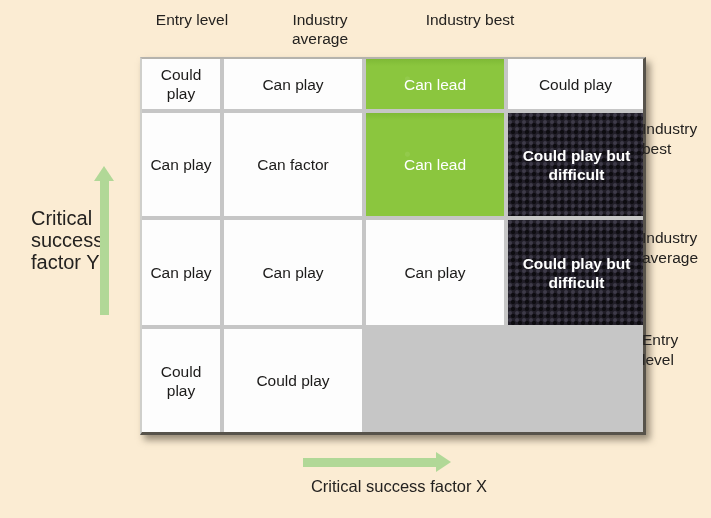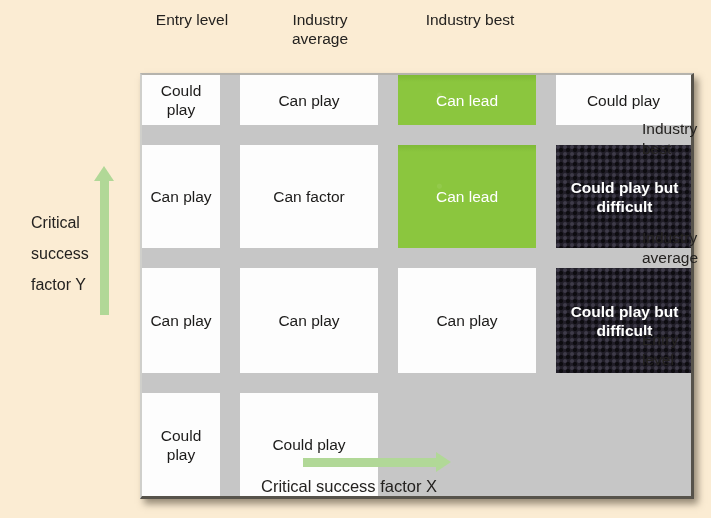--- a/index.html
+++ b/index.html
@@ -21,28 +21,27 @@
   .col-header.h1{left:142px;}
   .col-header.h2{left:270px;}
   .col-header.h3{left:420px;}
 
   
   .matrix{
     position:absolute;left:140px;top:57px;
     display:grid;
     grid-template-columns:78px 138px 138px 135px;
     grid-template-rows:50px 103px 105px 103px;
-    gap:20px;
+    gap:4px;
     background:#c6c6c6;
     border:2px solid #cfcfcb;
     border-right:3px solid #57534b;
     border-bottom:3px solid #57534b;
     border-top-color:#b5b3ad;
     box-shadow:4px 5px 7px rgba(70,60,45,.55);
-    margin-top:16px;
   }
   .cell{
     display:flex;align-items:center;justify-content:center;
     text-align:center;font-size:15.5px;line-height:19px;
     padding:2px 6px;box-sizing:border-box;
   }
   .cell.white{background:#fdfdfd;color:#1c1b1a;}
   .cell.green{
     background:#8BC63E;color:#ffffff;
     background-image:linear-gradient(180deg, rgba(90,150,30,.25) 0, rgba(90,150,30,0) 7px),
@@ -62,21 +61,21 @@
     position:absolute;left:642px;width:68px;
     font-size:15.5px;line-height:20px;color:#242220;text-align:left;
   }
   .row-label.r1{top:119px;}
   .row-label.r2{top:228px;}
   .row-label.r3{top:330px;}
 
   
   .y-axis-label{
     position:absolute;left:31px;top:207px;width:74px;
-    font-size:16px;line-height:31px;color:#242220;
+    font-size:20px;line-height:22px;color:#242220;
   }
   .y-arrow{position:absolute;left:93px;top:166px;width:22px;height:150px;}
   .y-arrow .head{
     position:absolute;left:1px;top:0;width:0;height:0;
     border-left:10px solid transparent;border-right:10px solid transparent;
     border-bottom:15px solid #B1D897;
   }
   .y-arrow .shaft{
     position:absolute;left:7px;top:13px;width:9px;height:136px;
     background:#B1D897;
@@ -86,22 +85,22 @@
   .x-arrow{position:absolute;left:303px;top:452px;width:148px;height:20px;}
   .x-arrow .shaft{
     position:absolute;left:0;top:6px;width:133px;height:9px;background:#B1D897;
   }
   .x-arrow .head{
     position:absolute;right:0;top:0;width:0;height:0;
     border-top:10px solid transparent;border-bottom:10px solid transparent;
     border-left:15px solid #B1D897;
   }
   .x-axis-label{
-    position:absolute;left:261px;top:477px;width:210px;
-    text-align:left;font-size:16.5px;color:#242220;
+    position:absolute;left:277px;top:477px;width:210px;
+    text-align:right;font-size:16.5px;color:#242220;
   }
 </style>
 </head>
 <body>
 
 <div class="stage">
 
   <div class="col-header h1">Entry level</div>
   <div class="col-header h2">Industry average</div>
   <div class="col-header h3">Industry best</div>

